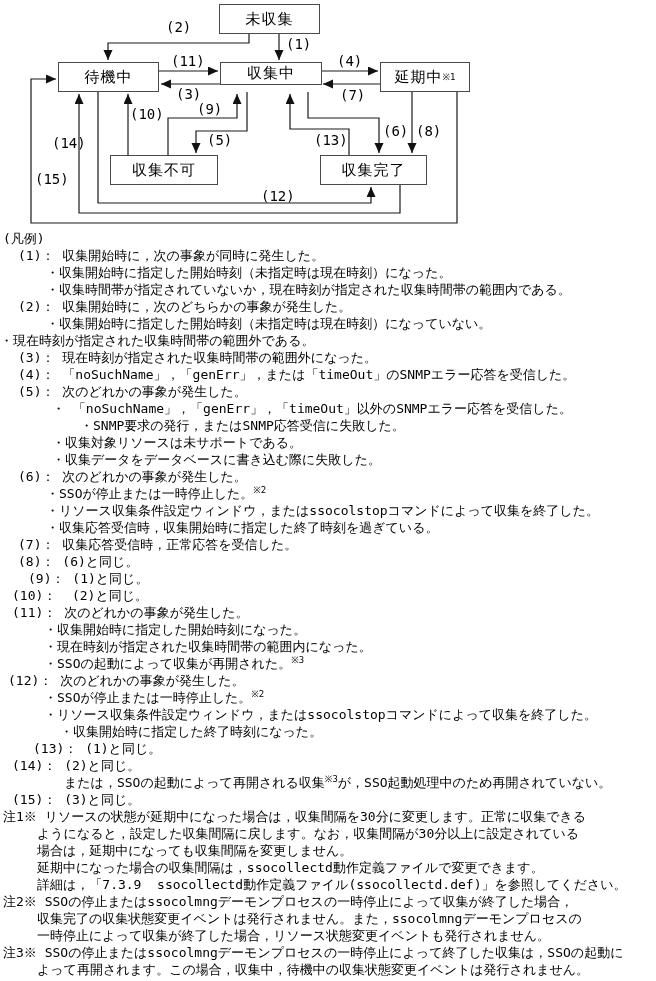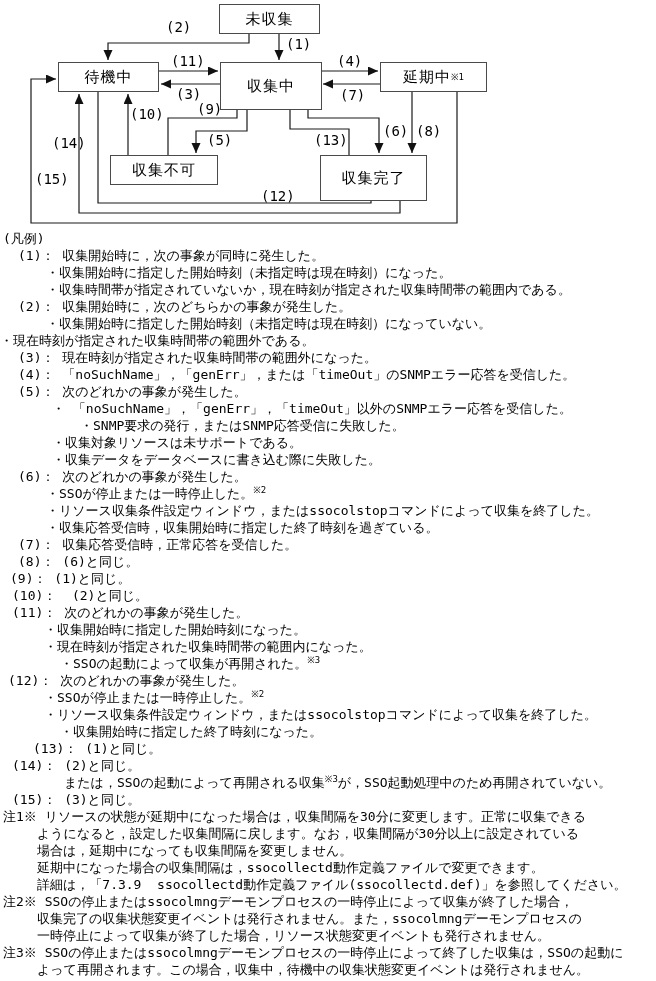--- a/index.html
+++ b/index.html
@@ -50,31 +50,31 @@
         <path d="M457,92 L457,223 L31,223 L31,79 L56,79" marker-end="url(#ah)"></path>
       </g>
     </svg>
 
     <div class="state-box" style="left:219px; top:4px;  width:101px; height:30px;">
       <span>未収集</span>
     </div>
     <div class="state-box" style="left:58px;  top:62px; width:101px; height:30px;">
       <span>待機中</span>
     </div>
-    <div class="state-box" style="left:220px; top:62px; width:102px; height:48px;">
+    <div class="state-box" style="left:220px; top:62px; width:102px; height:23px;">
       <span>収集中</span>
     </div>
-    <div class="state-box" style="left:380px; top:62px; width:107px; height:30px;">
+    <div class="state-box" style="left:380px; top:62px; width:90px; height:30px;">
       <span>延期中</span>
         <span class="sup">※1</span>
     </div>
     <div class="state-box" style="left:110px; top:155px; width:108px; height:30px;">
       <span>収集不可</span>
     </div>
-    <div class="state-box" style="left:320px; top:155px; width:107px; height:46px;">
+    <div class="state-box" style="left:320px; top:155px; width:107px; height:30px;">
       <span>収集完了</span>
     </div>
 
     <span class="arrow-label" style="left:286px; top:37px;">(1)</span>
     <span class="arrow-label" style="left:166px; top:20px;">(2)</span>
     <span class="arrow-label" style="left:176px; top:87px;">(3)</span>
     <span class="arrow-label" style="left:337px; top:54px;">(4)</span>
     <span class="arrow-label" style="left:207px; top:133px;">(5)</span>
     <span class="arrow-label" style="left:383px; top:124px;">(6)</span>
     <span class="arrow-label" style="left:340px; top:88px;">(7)</span>
@@ -102,26 +102,26 @@
       <div class="lg-line" style="padding-left: 52px;">・ 「noSuchName」，「genErr」，「timeOut」以外のSNMPエラー応答を受信した。</div>
       <div class="lg-line" style="padding-left: 80px;">・SNMP要求の発行，またはSNMP応答受信に失敗した。</div>
       <div class="lg-line" style="padding-left: 52px;">・収集対象リソースは未サポートである。</div>
       <div class="lg-line" style="padding-left: 52px;">・収集データをデータベースに書き込む際に失敗した。</div>
       <div class="lg-line" style="padding-left: 18px;">(6)： 次のどれかの事象が発生した。</div>
       <div class="lg-line" style="padding-left: 46px;">・SSOが停止または一時停止した。<span class="sup">※2</span></div>
       <div class="lg-line" style="padding-left: 46px;">・リソース収集条件設定ウィンドウ，またはssocolstopコマンドによって収集を終了した。</div>
       <div class="lg-line" style="padding-left: 46px;">・収集応答受信時，収集開始時に指定した終了時刻を過ぎている。</div>
       <div class="lg-line" style="padding-left: 18px;">(7)： 収集応答受信時，正常応答を受信した。</div>
       <div class="lg-line" style="padding-left: 18px;">(8)： (6)と同じ。</div>
-      <div class="lg-line" style="padding-left: 10px;">(9)： (1)と同じ。</div>
+      <div class="lg-line" style="padding-left: 28px;">(9)： (1)と同じ。</div>
       <div class="lg-line" style="padding-left: 12px;">(10)：  (2)と同じ。</div>
       <div class="lg-line" style="padding-left: 12px;">(11)： 次のどれかの事象が発生した。</div>
       <div class="lg-line" style="padding-left: 44px;">・収集開始時に指定した開始時刻になった。</div>
       <div class="lg-line" style="padding-left: 44px;">・現在時刻が指定された収集時間帯の範囲内になった。</div>
-      <div class="lg-line" style="padding-left: 60px;">・SSOの起動によって収集が再開された。<span class="sup">※3</span></div>
+      <div class="lg-line" style="padding-left: 44px;">・SSOの起動によって収集が再開された。<span class="sup">※3</span></div>
       <div class="lg-line" style="padding-left: 8px;">(12)： 次のどれかの事象が発生した。</div>
       <div class="lg-line" style="padding-left: 44px;">・SSOが停止または一時停止した。<span class="sup">※2</span></div>
       <div class="lg-line" style="padding-left: 44px;">・リソース収集条件設定ウィンドウ，またはssocolstopコマンドによって収集を終了した。</div>
       <div class="lg-line" style="padding-left: 60px;">・収集開始時に指定した終了時刻になった。</div>
       <div class="lg-line" style="padding-left: 12px; margin-left: 21px;">(13)： (1)と同じ。</div>
       <div class="lg-line" style="padding-left: 12px;">(14)： (2)と同じ。</div>
       <div class="lg-line" style="padding-left: 64px;">または，SSOの起動によって再開される収集<span class="sup">※3</span>が，SSO起動処理中のため再開されていない。</div>
       <div class="lg-line" style="padding-left: 12px;">(15)： (3)と同じ。</div>
       <div class="lg-line" style="padding-left: 3px;">注1※ リソースの状態が延期中になった場合は，収集間隔を30分に変更します。正常に収集できる</div>
       <div class="lg-line" style="padding-left: 37px;">ようになると，設定した収集間隔に戻します。なお，収集間隔が30分以上に設定されている</div>

